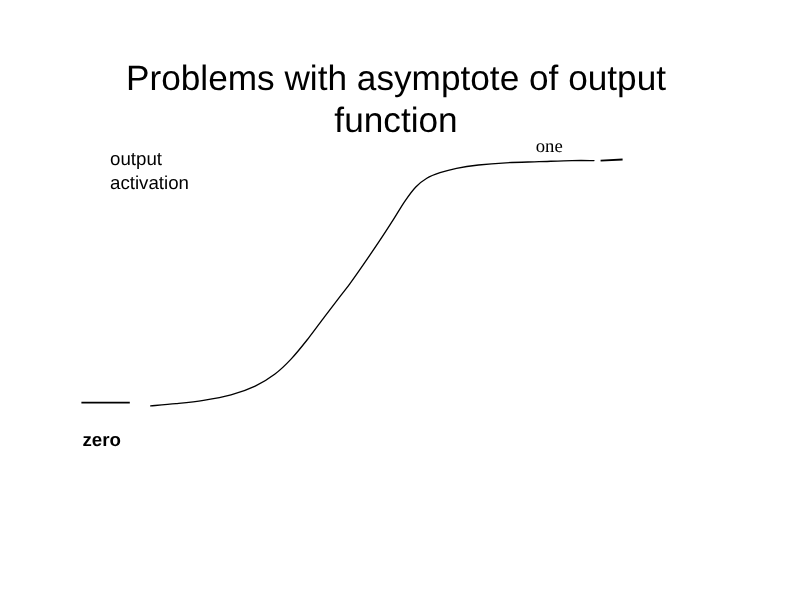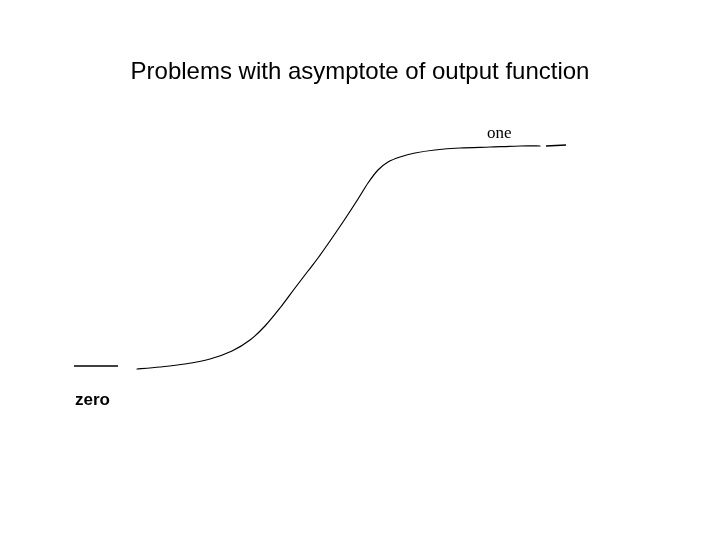--- a/index.html
+++ b/index.html
@@ -15,21 +15,21 @@
     overflow: hidden;
     font-family: "Liberation Sans", sans-serif;
     color: #000000;
   }
   #title {
     position: absolute;
     left: 60px;
     top: 52px;
     width: 600px;
     text-align: center;
-    font-size: 24px;
+    font-size: 32px;
     line-height: 38px;
     font-weight: normal;
     color: #000000;
     white-space: pre-line;
   }
   .axis-label {
     position: absolute;
     font-size: 17px;
     line-height: 22px;
     font-weight: normal;
@@ -58,20 +58,22 @@
     height: 540px;
   }
 </style>
 </head>
 <body>
 
 <div id="slide">
 
   <div id="title">Problems with asymptote of output function</div>
 
+  <div class="axis-label" id="label-output-activation">output
+activation</div>
 
   <div class="axis-label" id="label-one">one</div>
 
   <div class="axis-label" id="label-zero">zero</div>
 
   <svg id="plot-svg" viewBox="0 0 720 540">
     <g>
       <line id="dash-lower" stroke="#000000" stroke-width="1.6" stroke-linecap="butt" x1="74" y1="366" x2="118" y2="366"></line>
       <line id="dash-upper" stroke="#000000" stroke-width="1.6" stroke-linecap="butt" x1="546" y1="146" x2="566" y2="145"></line>
     </g>

